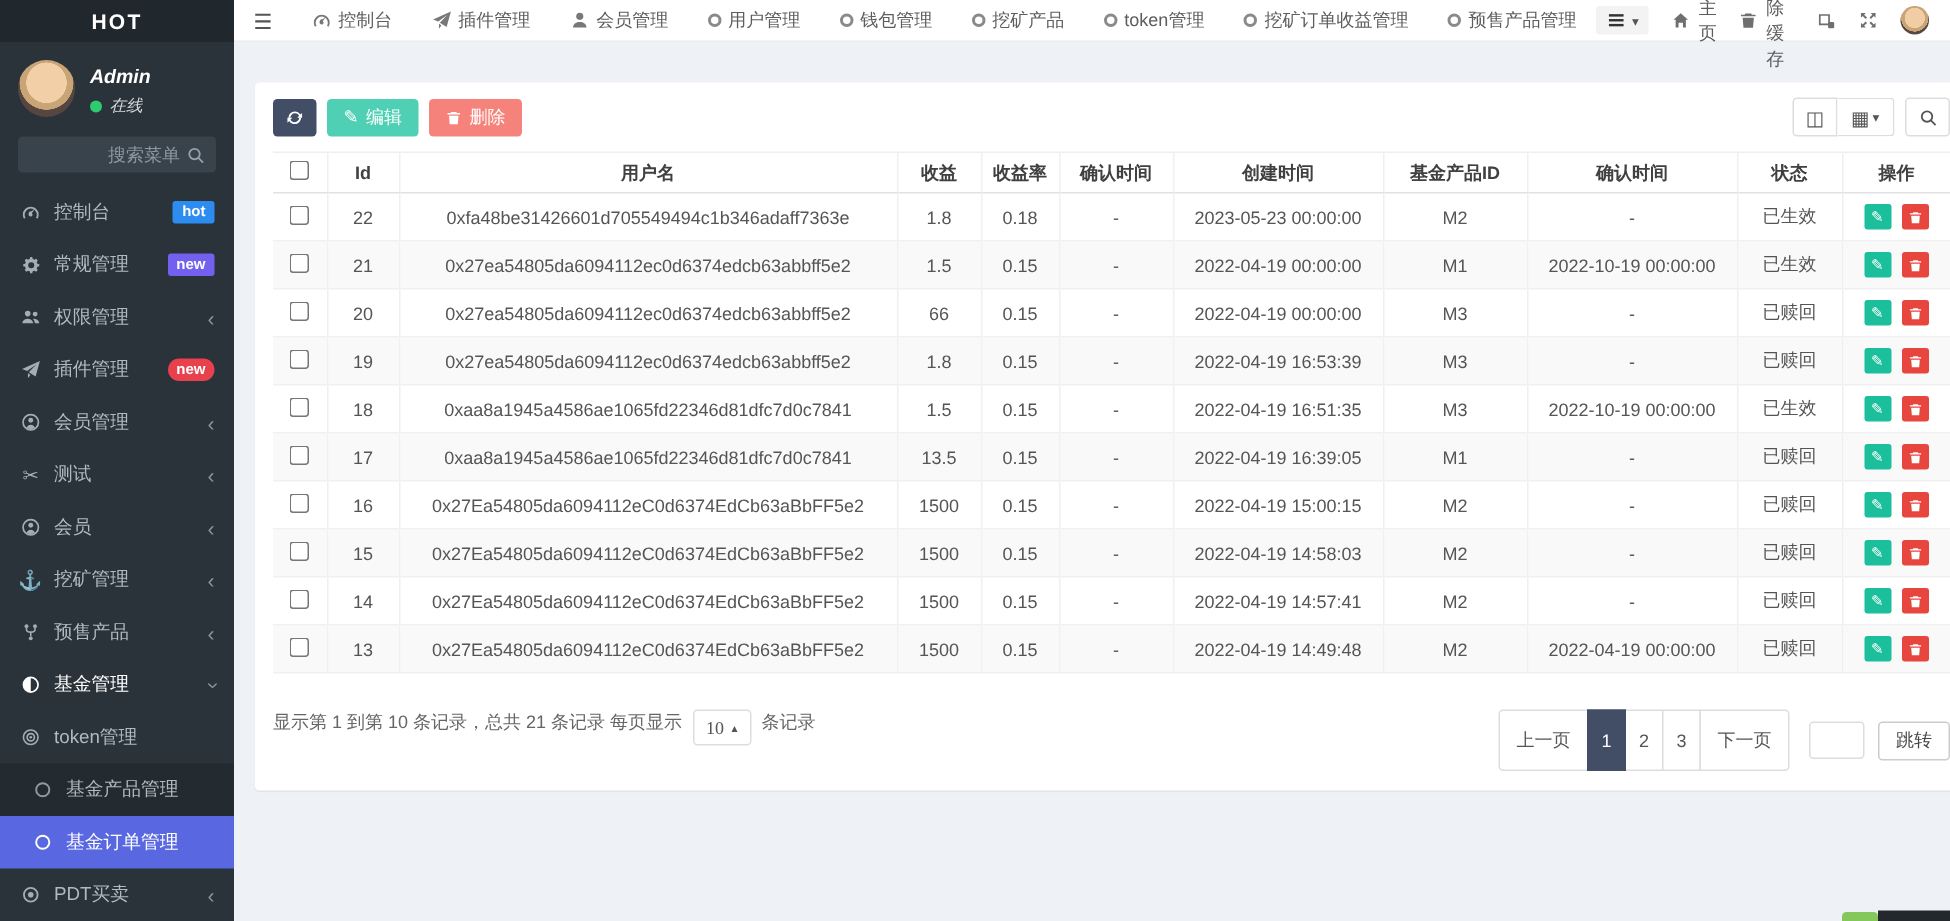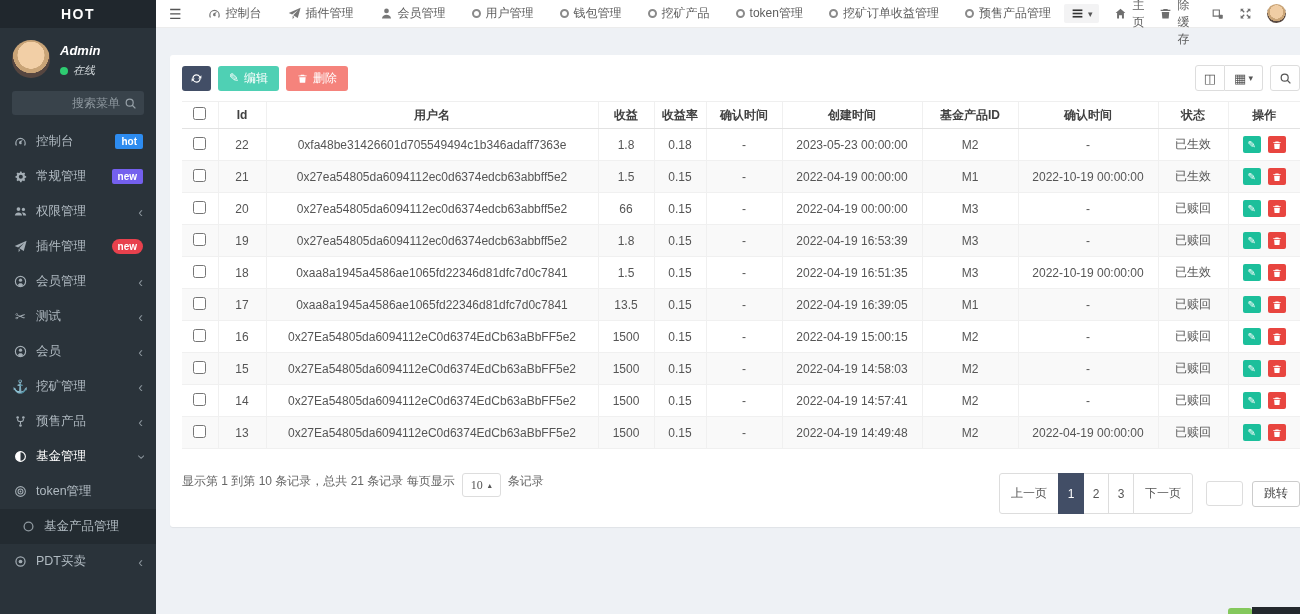--- a/index.html
+++ b/index.html
@@ -356,20 +356,28 @@
         <span class="m-label">token管理</span>
       </div>
       <div class="m-item sub">
         <span class="mi">
             <svg class="i" viewBox="0 0 16 16">
               <circle cx="8" cy="8" r="5.4" fill="none" stroke="currentColor" stroke-width="1.6"></circle>
             </svg>
           </span>
         <span class="m-label">基金产品管理</span>
       </div>
+      <div class="m-item sub active">
+        <span class="mi">
+            <svg class="i" viewBox="0 0 16 16">
+              <circle cx="8" cy="8" r="5.4" fill="none" stroke="currentColor" stroke-width="1.6"></circle>
+            </svg>
+          </span>
+        <span class="m-label">基金订单管理</span>
+      </div>
       <div class="m-item">
         <span class="mi">
             <svg class="i" viewBox="0 0 16 16">
               <circle cx="8" cy="8" r="5.6" fill="none" stroke="currentColor" stroke-width="1.5"></circle>
               <circle cx="8" cy="8" r="2.3"></circle>
             </svg>
           </span>
         <span class="m-label">PDT买卖</span>
         <span class="chev">‹</span>
       </div>

